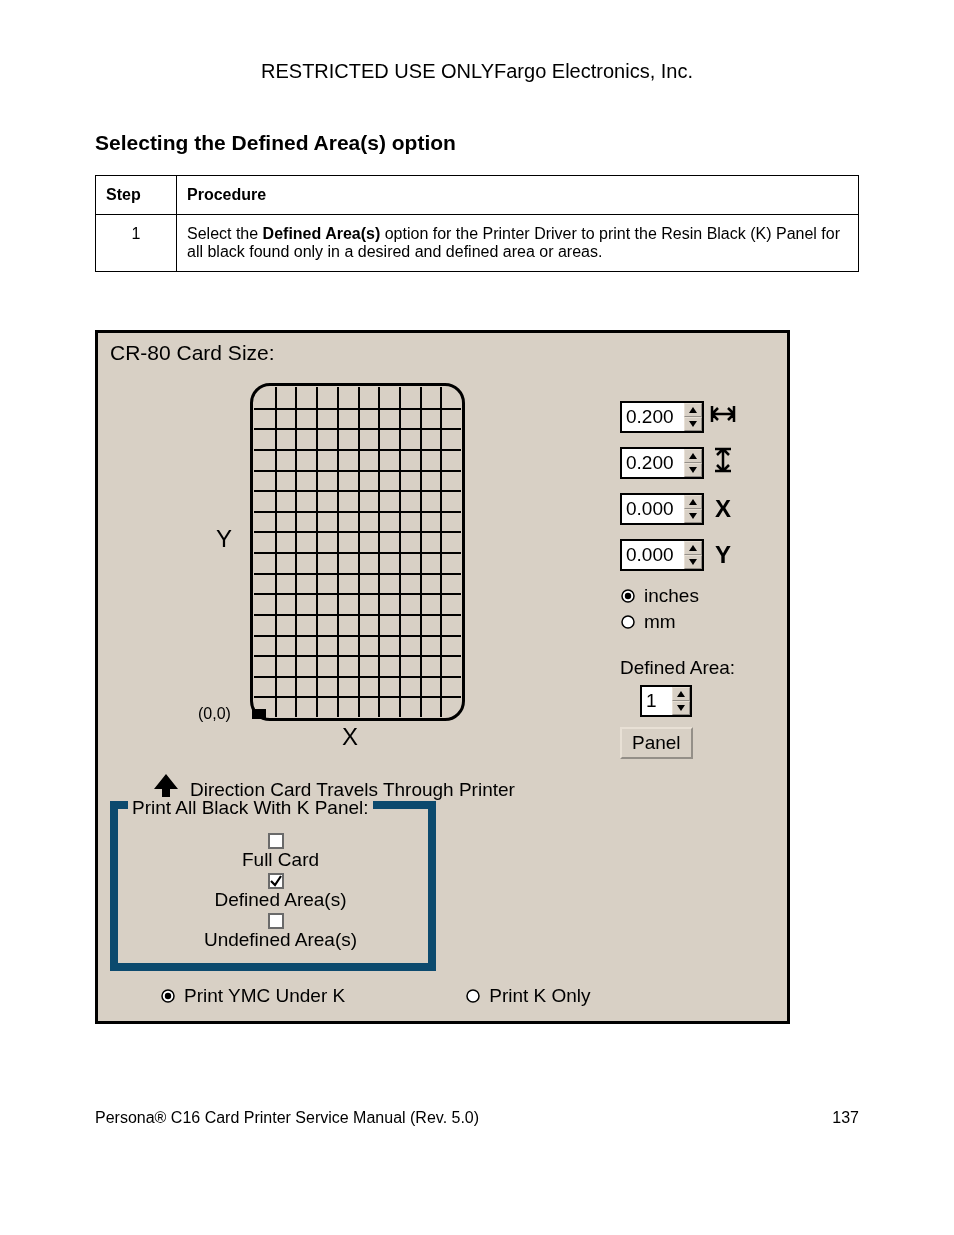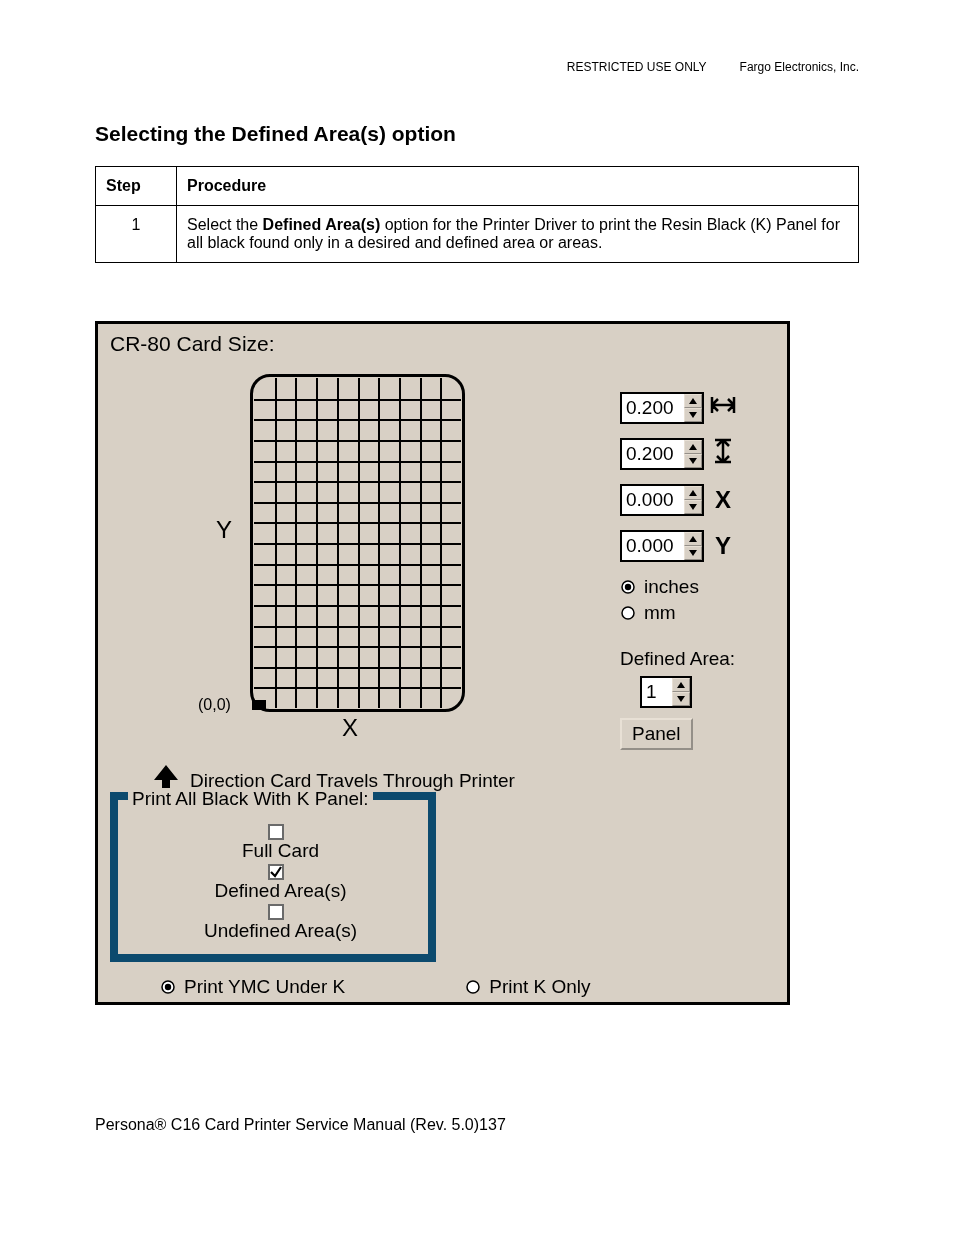--- a/index.html
+++ b/index.html
@@ -8,23 +8,22 @@
     font-family: Arial, Helvetica, sans-serif;
     color: #000;
     width: 954px;
   }
   .page {
     padding: 60px 95px 60px 95px;
     box-sizing: border-box;
   }
   .top-line {
     display: flex;
-    justify-content: flex-end;
-    font-size: 12px;
-    gap: 33px;
+    justify-content: center;
+    font-size: 20px;
   }
   h2.section-title {
     font-size: 21px;
     font-weight: bold;
     margin: 48px 0 20px 0;
   }
   table.proc {
     border-collapse: collapse;
     width: 100%;
     margin-bottom: 58px;
@@ -46,21 +45,21 @@
 
   
   .panel-wrap {
     border: 3px solid #000;
     width: 695px;
     box-sizing: border-box;
     background: #d8d0c5; 
     font-family: "MS Sans Serif", Tahoma, Arial, sans-serif;
   }
   .panel-inner {
-    padding: 6px 12px 0 12px;
+    padding: 6px 12px 10px 12px;
     position: relative;
   }
   .panel-title {
     font-size: 21px;
     margin: 2px 0 6px 0;
     color: #000;
   }
 
   
   .work-area {
@@ -244,22 +243,23 @@
 
   .bottom-radios {
     display: flex;
     font-size: 20px;
     margin: 0 0 0 50px;
     gap: 120px;
   }
 
   .footer {
     display: flex;
+    justify-content: space-between;
     font-size: 16px;
-    margin-top: 111px;
+    margin-top: 85px;
   }
 </style>
 </head>
 <body>
 
 <div class="page">
   <div class="top-line">
     <span>RESTRICTED USE ONLY</span>
     <span>Fargo Electronics, Inc.</span>
   </div>

